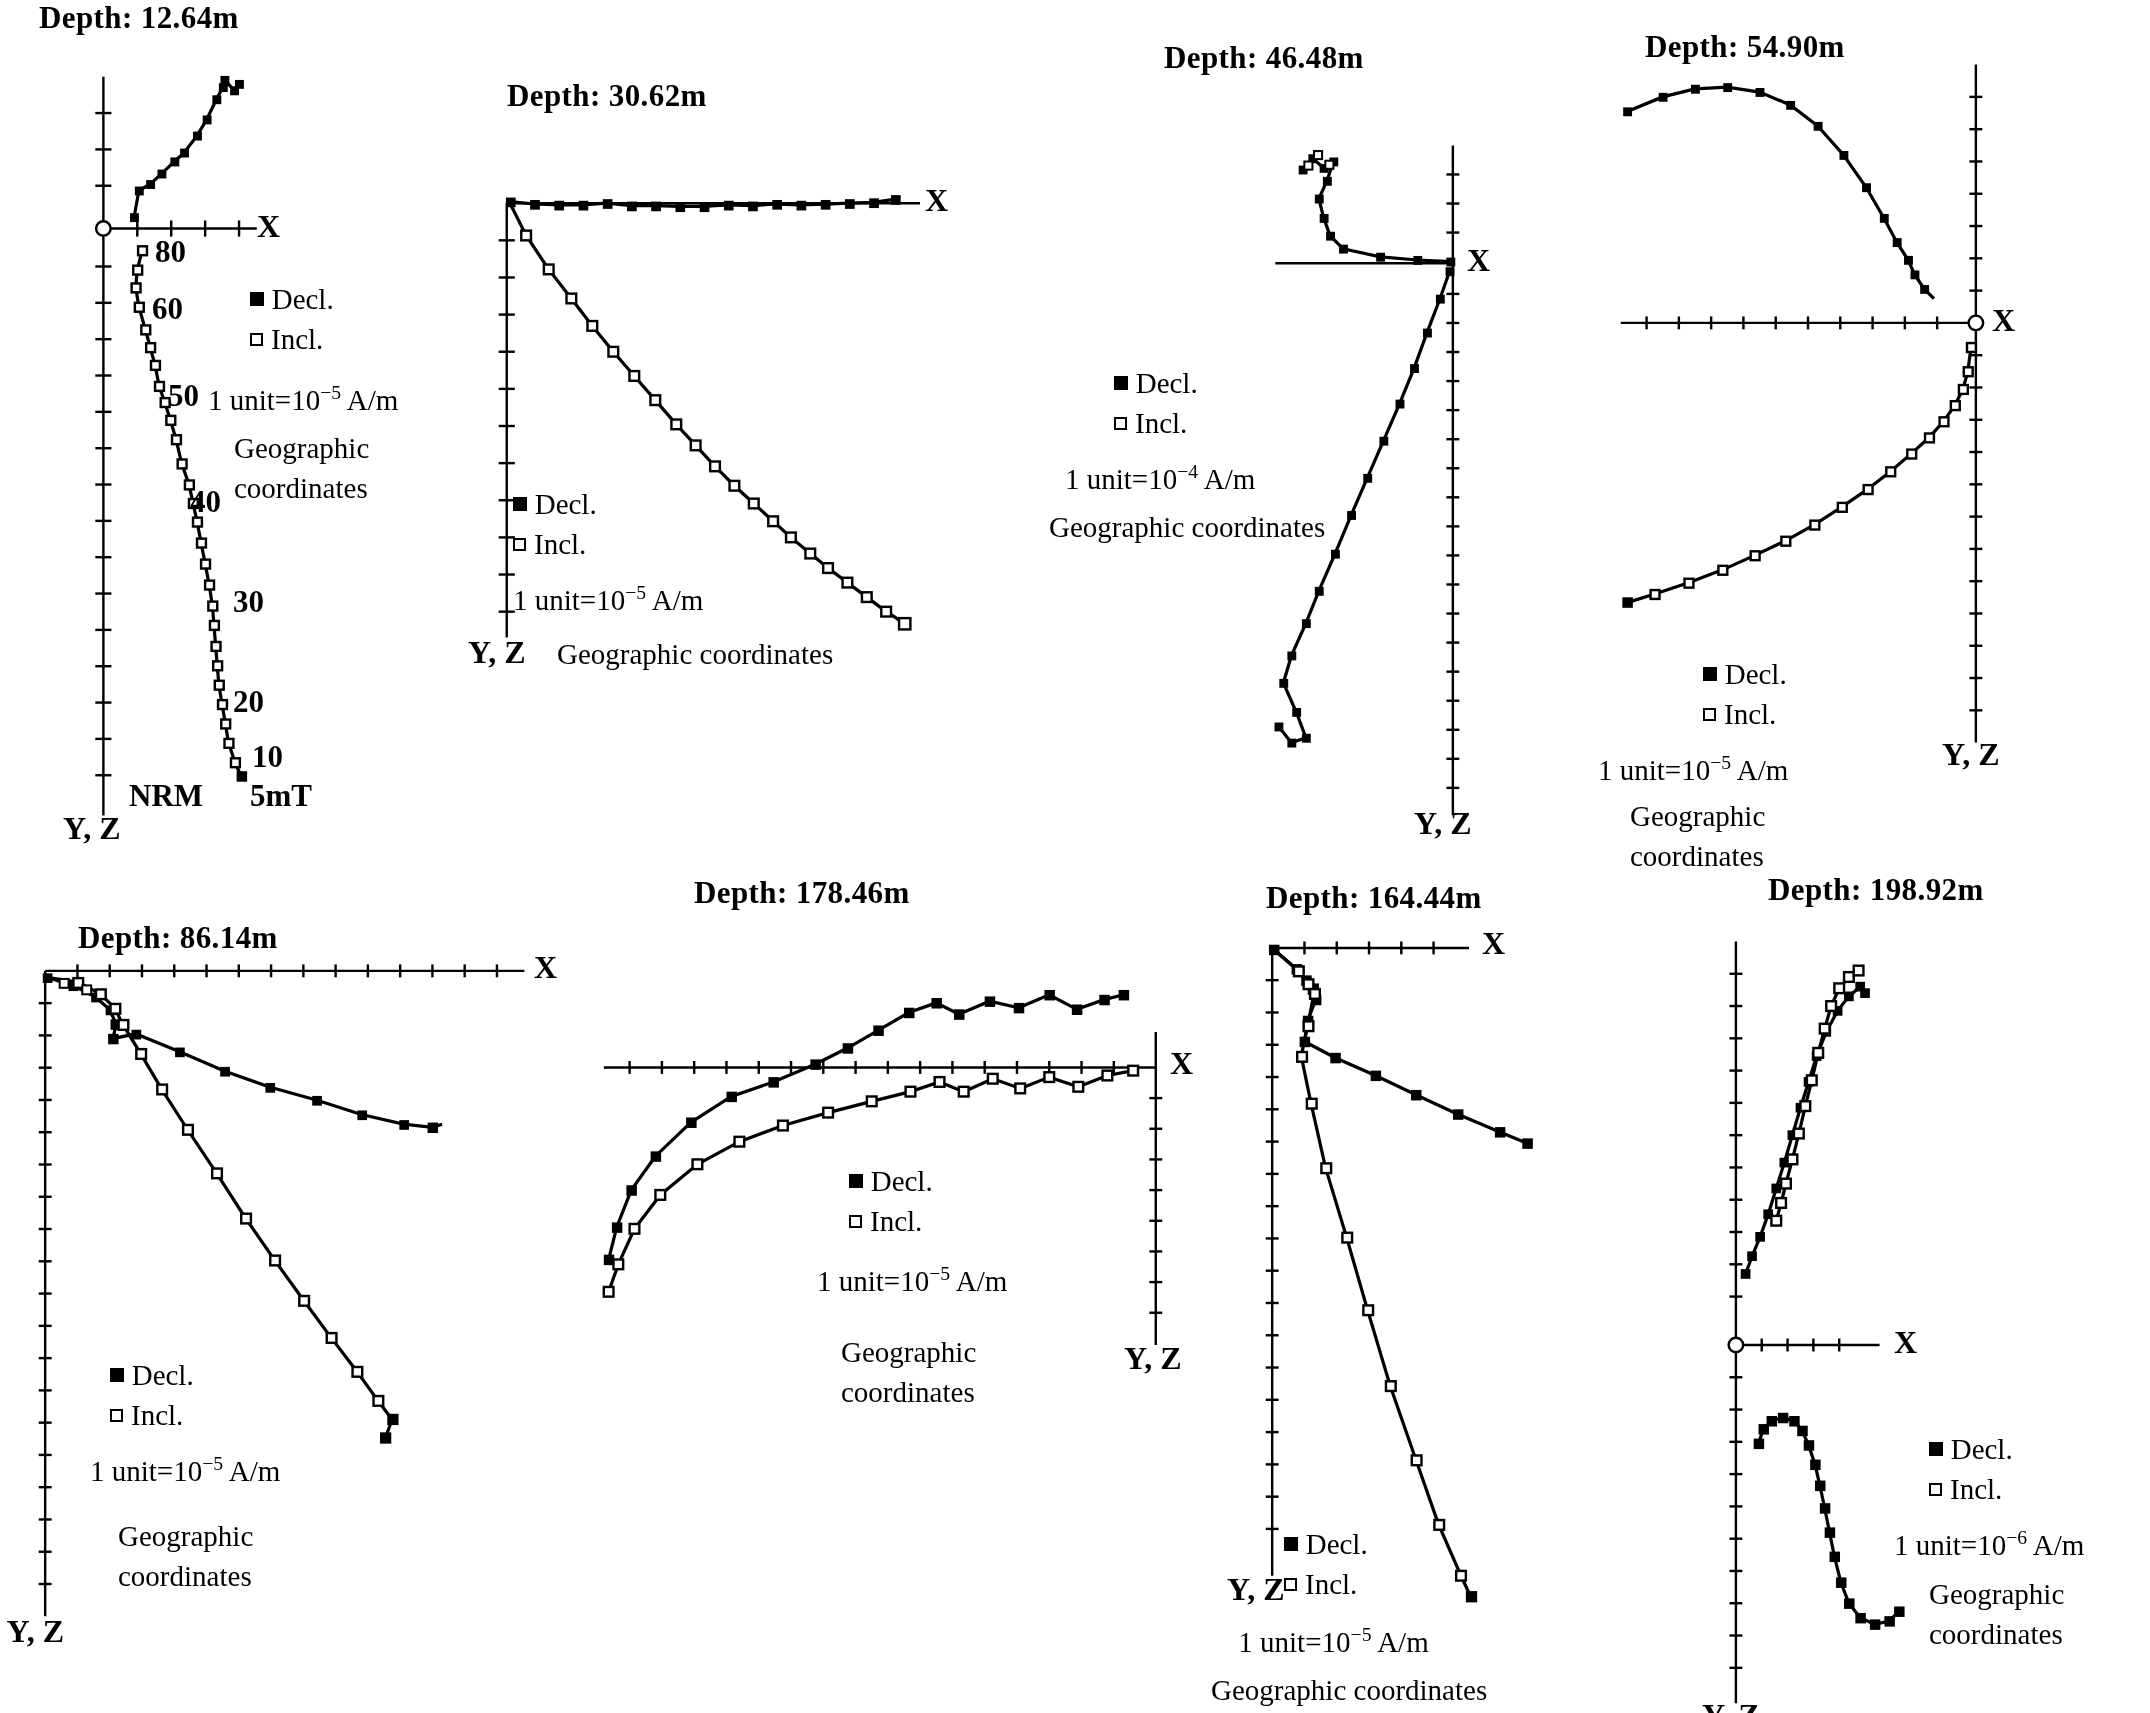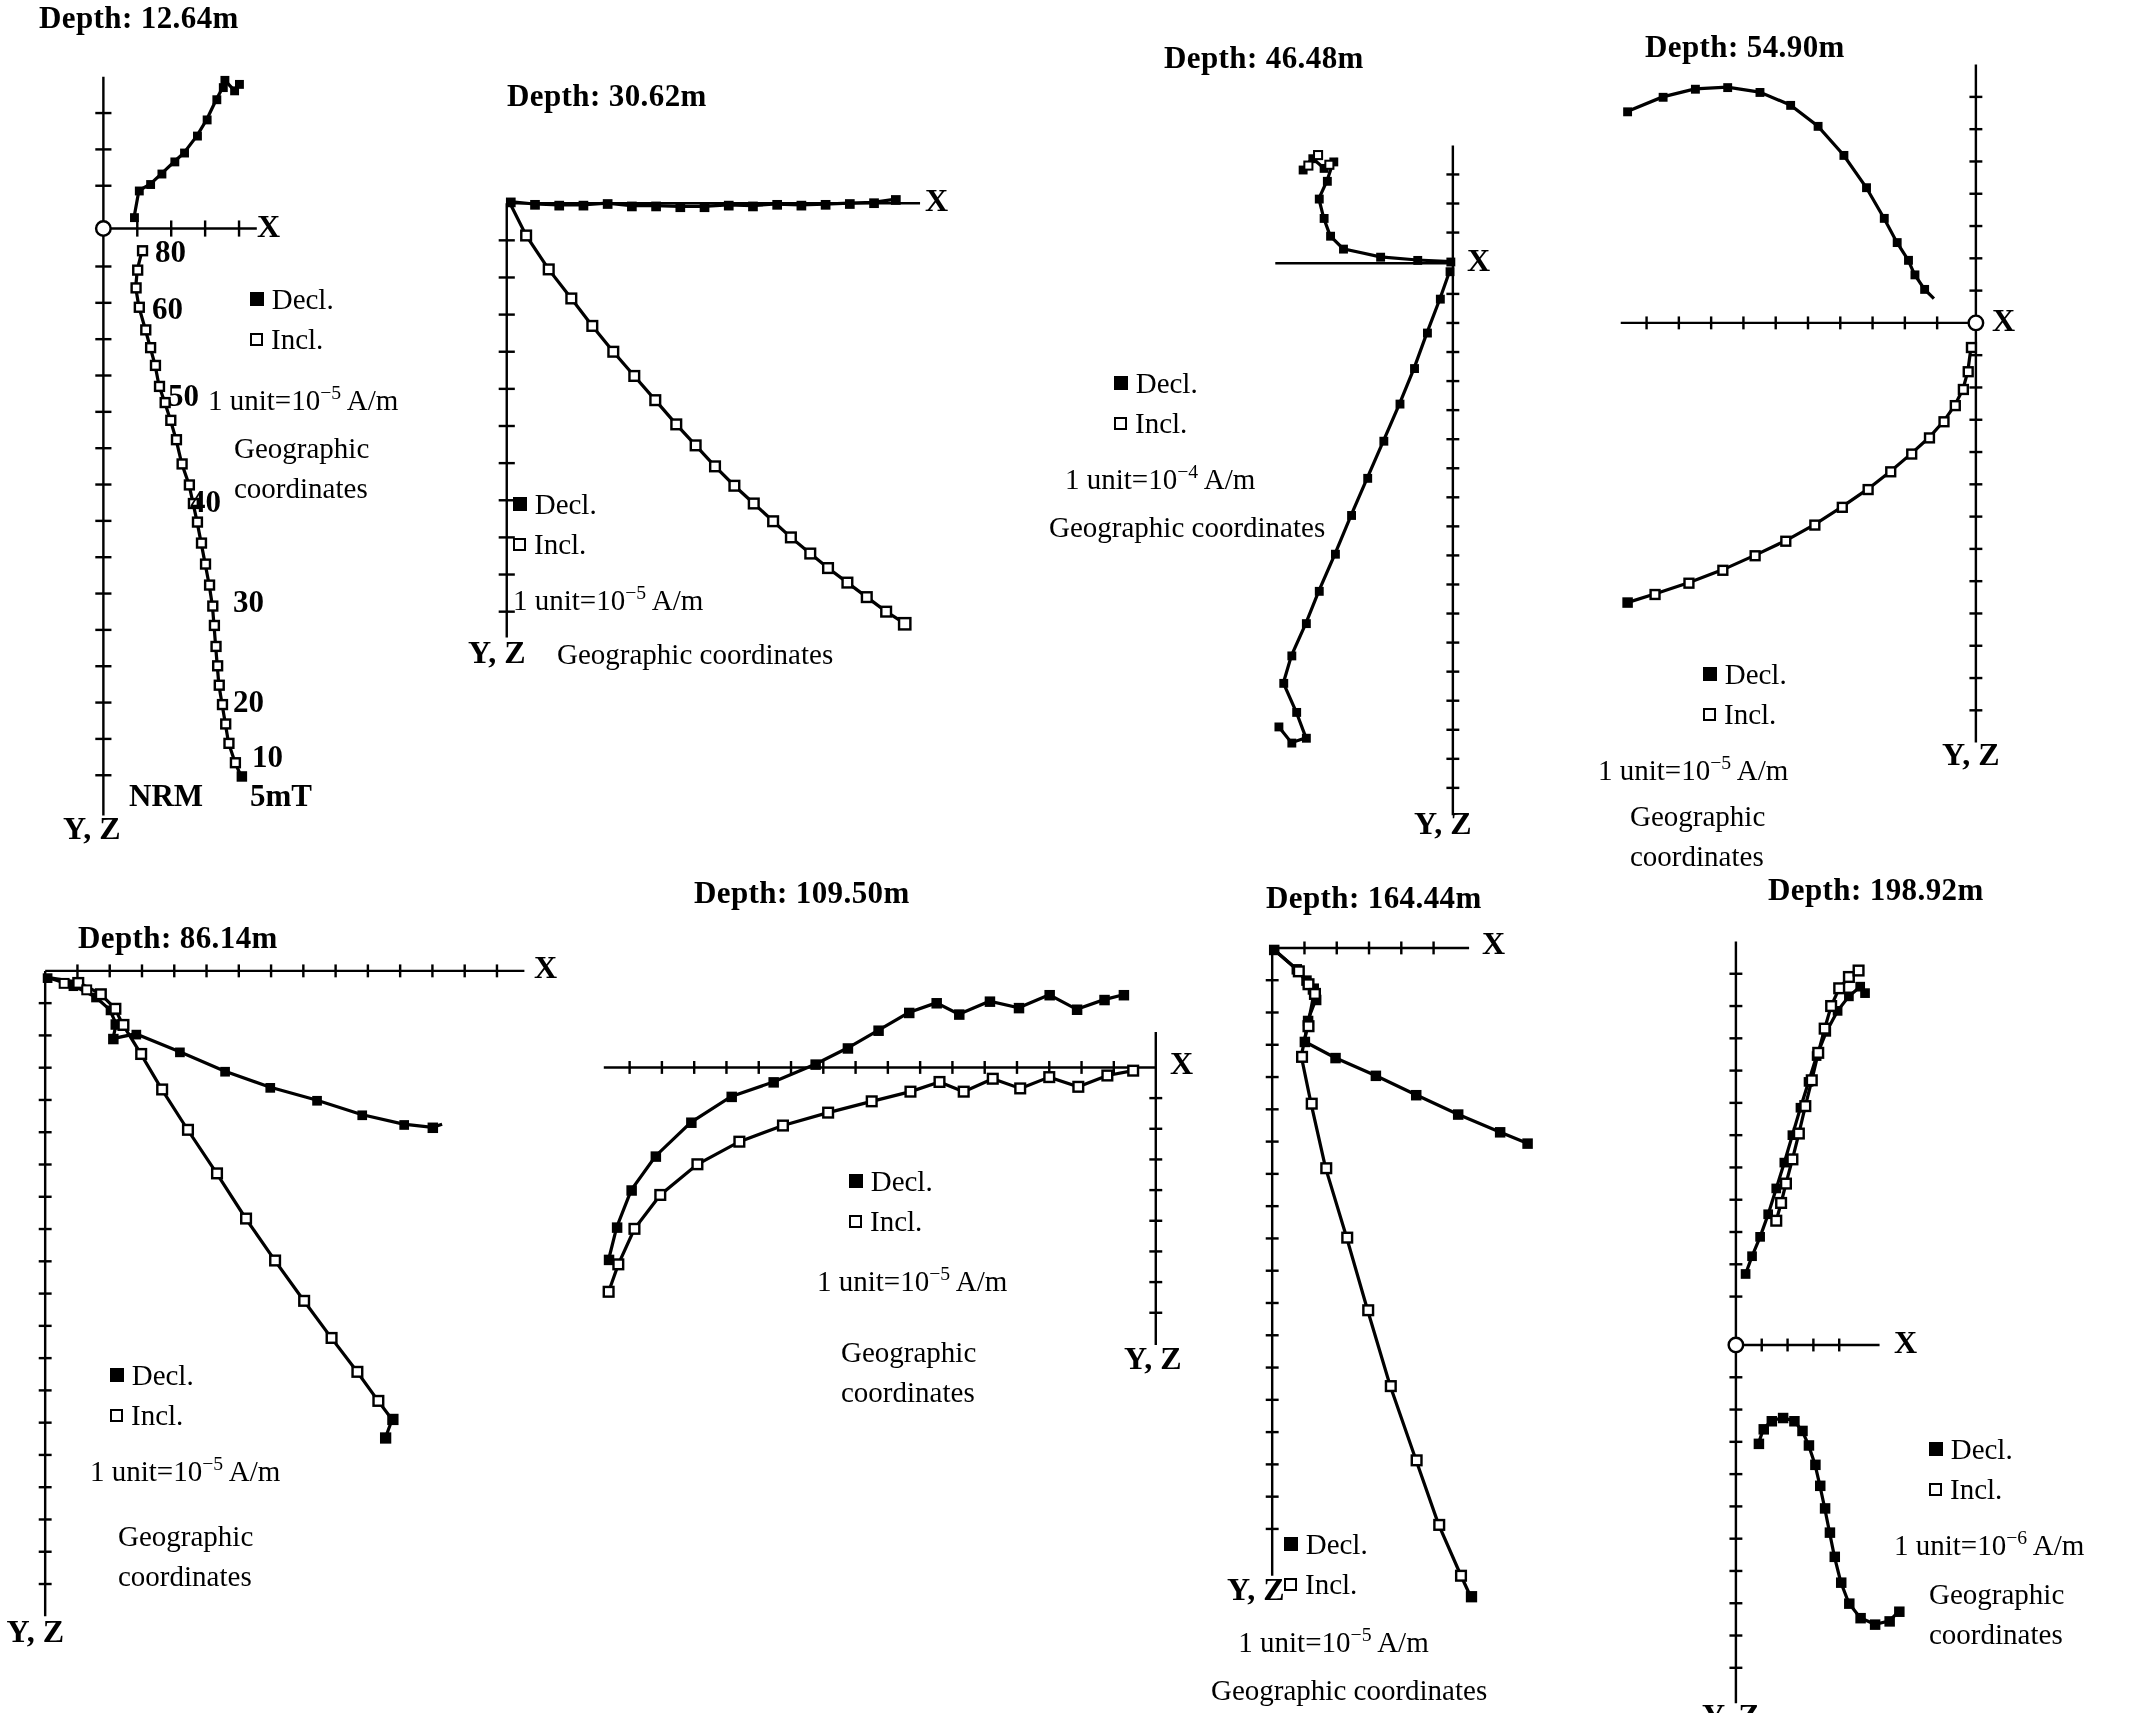--- a/index.html
+++ b/index.html
@@ -587,21 +587,21 @@
     <div class="legend" style="left:90px; top:570px;">
       <div class="unit-line"><span>1 unit=10</span><sup>−5</sup><span> A/m</span></div>
     </div>
     <div class="legend" style="left:118px; top:636px;">
       <div>Geographic</div>
       <div>coordinates</div>
     </div>
   </div>
 
   <div class="panel" style="left:581px; top:856px; width:646px; height:807px;">
-    <div class="panel-title" style="left:113px; top:19.4px;">Depth: 109.50m</div>
+    <div class="panel-title" style="left:113px; top:19.4px;">Depth: 178.46m</div>
     <svg width="646" height="807" style="position:absolute; left:0; top:0;" viewBox="0 0 800 1000">
       <g stroke="#000" fill="none" stroke-width="3">
         <line x1="712" y1="218" x2="712" y2="606"></line>
         <line x1="28" y1="262" x2="712" y2="262"></line>
       </g>
       <g stroke="#000" stroke-width="3">
         <line x1="704" y1="300" x2="720" y2="300"></line>
         <line x1="704" y1="338" x2="720" y2="338"></line>
         <line x1="704" y1="376" x2="720" y2="376"></line>
         <line x1="704" y1="414" x2="720" y2="414"></line>

